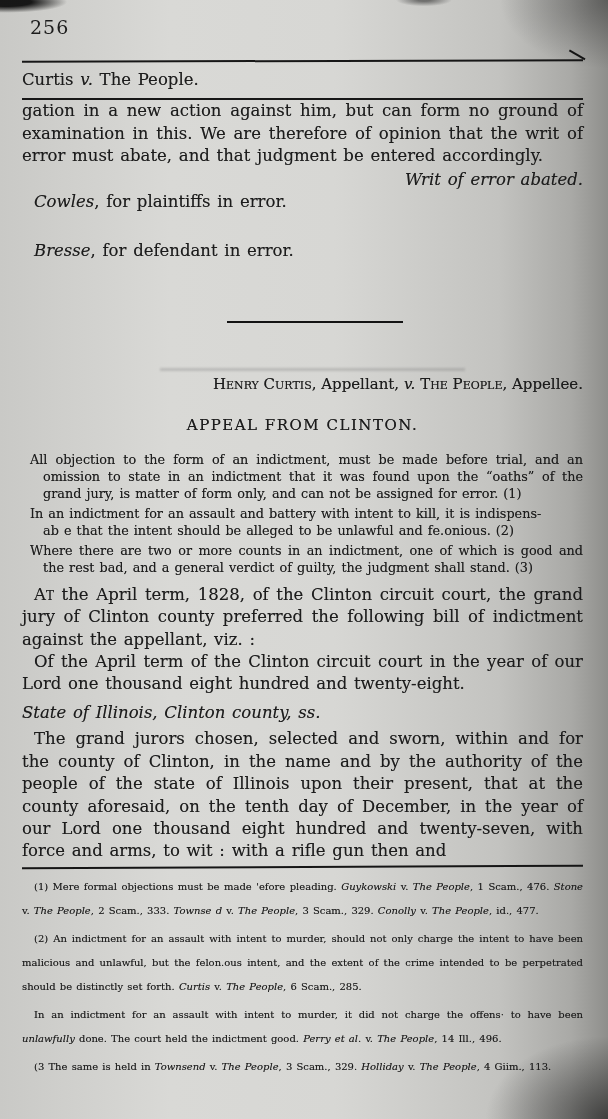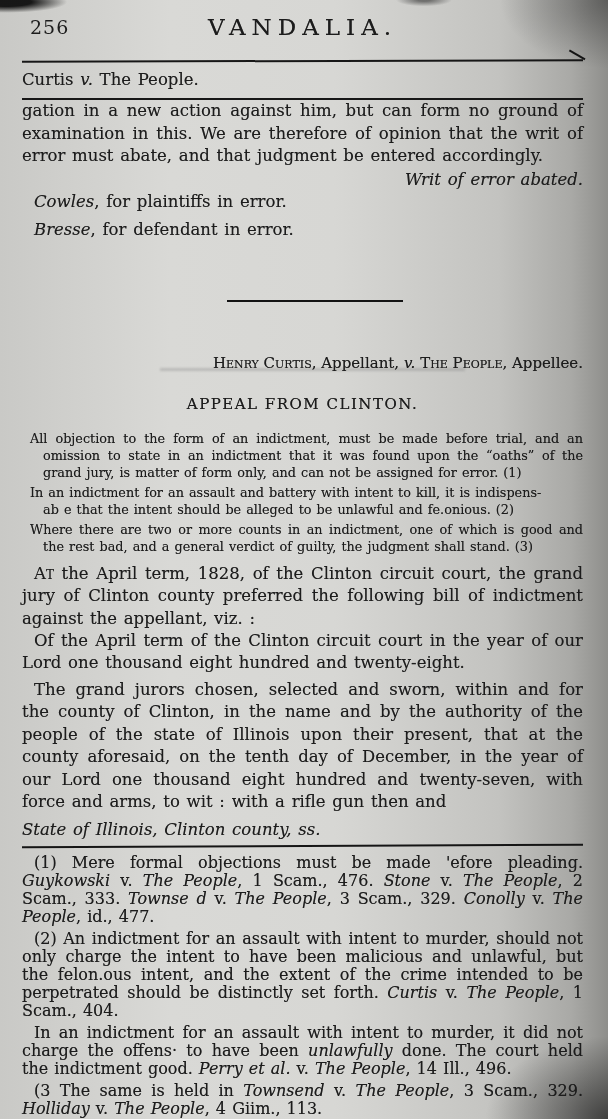--- a/index.html
+++ b/index.html
@@ -26,48 +26,47 @@
   .rule1{margin-top:6px;transform:rotate(-0.15deg);}
   .hook{position:absolute;right:-2px;top:-1px;width:18px;border-top:2px solid #141414;transform:rotate(30deg);transform-origin:100% 50%;}
   .runhead{margin-top:7px;text-align:center;font-size:14.5px;}
   .rule2{margin-top:7px;}
   p{margin:0;}
   .body-txt{font-size:16.5px;line-height:22.4px;text-align:justify;word-spacing:1.5px;text-shadow:0 0 .35px rgba(0,0,0,.4);}
   .indent{text-indent:12px;}
   .p1{}
   .writ{margin-top:1px;text-align:right;font-style:italic;}
   .cowles{margin-top:0;text-indent:12px;}
-  .bresse{margin-top:6px;text-indent:12px;}
+  .bresse{margin-top:27px;text-indent:12px;}
   .shortrule{margin-top:58px;margin-left:205px;width:176px;height:2px;background:#131313;}
   .ghost{position:absolute;top:368px;left:160px;width:305px;height:3px;background:rgba(105,105,103,0.26);filter:blur(1px);}
   .case-title{margin-top:52px;text-align:right;font-size:15px;font-weight:normal;text-shadow:0 0 .4px rgba(0,0,0,.5);}
   .venue{margin-top:23px;text-align:center;font-size:15px;letter-spacing:1.5px;font-weight:normal;text-shadow:0 0 .5px rgba(0,0,0,.6);}
   .syllabus{margin-top:17px;}
   .syl{font-size:12.8px;line-height:17px;text-align:justify;padding-left:13px;text-indent:-13px;word-spacing:1px;text-shadow:0 0 .3px rgba(0,0,0,.45);margin-left:8px;}
   .syl + .syl{margin-top:3px;}
   .p2{margin-top:8px;}
   .state{margin-top:6px;font-style:italic;}
   .p4{margin-top:4px;}
   .footrule{margin-top:3px;margin-left:0;width:100%;height:2px;background:#151515;transform:rotate(-0.25deg);}
   .fnotes{margin-top:7px;}
-  .fn{font-size:16px;line-height:18px;text-align:justify;text-indent:12px;word-spacing:1px;text-shadow:0 0 .3px rgba(0,0,0,.45);}
+  .fn{font-size:10px;line-height:24px;text-align:justify;text-indent:12px;word-spacing:1px;text-shadow:0 0 .3px rgba(0,0,0,.45);}
   .fn + .fn{margin-top:4px;}
   .seg-i{font-style:italic;}
   .seg-sc{font-variant:small-caps;}
 </style>
 </head>
 <body>
 
 <div class="page">
   <div class="ghost"></div>
   <div class="content">
 
     <div class="hdr">
       <span class="pagenum">256</span>
-      <div class="booktitle">VANDALIA.</div>
     </div>
 
     <div class="rule rule1">
       <span class="hook"></span>
     </div>
 
     <div class="runhead body-txt"><span>Curtis </span><span class="seg-i">v.</span><span> The People.</span></div>
 
     <div class="rule rule2"></div>
 
@@ -88,27 +87,27 @@
     <div class="syllabus">
       <p class="syl">All objection to the form of an indictment, must be made before trial, and an omission to state in an indictment that it was found upon the “oaths” of the grand jury, is matter of form only, and can not be assigned for error. (1)</p>
       <p class="syl"><span>In an indictment for an assault and battery with intent to kill, it is indispens-</span><br><span>ab e that the intent should be alleged to be unlawful and fe.onious. (2)</span></p>
       <p class="syl">Where there are two or more counts in an indictment, one of which is good and the rest bad, and a general verdict of guilty, the judgment shall stand. (3)</p>
     </div>
 
     <p class="body-txt indent p2"><span class="seg-sc">At</span><span> the April term, 1828, of the Clinton circuit court, the grand jury of Clinton county preferred the following bill of indictment against the appellant, viz. :</span></p>
 
     <p class="body-txt indent">Of the April term of the Clinton circuit court in the year of our Lord one thousand eight hundred and twenty-eight.</p>
 
+    <p class="body-txt state">State of Illinois, Clinton county, ss.</p>
+
     <p class="body-txt indent p4">The grand jurors chosen, selected and sworn, within and for the county of Clinton, in the name and by the authority of the people of the state of Illinois upon their present, that at the county aforesaid, on the tenth day of December, in the year of our Lord one thousand eight hundred and twenty-seven, with force and arms, to wit : with a rifle gun then and</p>
-
-    <p class="body-txt state">State of Illinois, Clinton county, ss.</p>
 
     <div class="footrule"></div>
 
     <div class="fnotes">
       <p class="fn"><span>(1) Mere formal objections must be made 'efore pleading.  </span><span class="seg-i">Guykowski</span><span> v. </span><span class="seg-i">The People</span><span>, 1 Scam., 476.  </span><span class="seg-i">Stone</span><span> v. </span><span class="seg-i">The People</span><span>, 2 Scam., 333.  </span><span class="seg-i">Townse d</span><span> v. </span><span class="seg-i">The People</span><span>, 3 Scam., 329.  </span><span class="seg-i">Conolly</span><span> v. </span><span class="seg-i">The People</span><span>, id., 477.</span></p>
-      <p class="fn"><span>(2) An indictment for an assault with intent to murder, should not only charge the intent to have been malicious and unlawful, but the felon.ous intent, and the extent of the crime intended to be perpetrated should be distinctly set forth.  </span><span class="seg-i">Curtis</span><span> v. </span><span class="seg-i">The People</span><span>, 1 Scam., 404.</span></p>
+      <p class="fn"><span>(2) An indictment for an assault with intent to murder, should not only charge the intent to have been malicious and unlawful, but the felon.ous intent, and the extent of the crime intended to be perpetrated should be distinctly set forth.  </span><span class="seg-i">Curtis</span><span> v. </span><span class="seg-i">The People</span><span>, 6 Scam., 285.</span></p>
       <p class="fn"><span>In an indictment for an assault with intent to murder, it did not charge the offens· to have been </span><span class="seg-i">unlawfully</span><span> done.  The court held the indictment good.  </span><span class="seg-i">Perry et al.</span><span> v. </span><span class="seg-i">The People</span><span>, 14 Ill., 496.</span></p>
       <p class="fn"><span>(3  The same is held in </span><span class="seg-i">Townsend</span><span> v. </span><span class="seg-i">The People</span><span>, 3 Scam., 329.  </span><span class="seg-i">Holliday</span><span> v. </span><span class="seg-i">The People</span><span>, 4 Giim., 113.</span></p>
     </div>
 
   </div>
 </div>
 
 </body></html>

